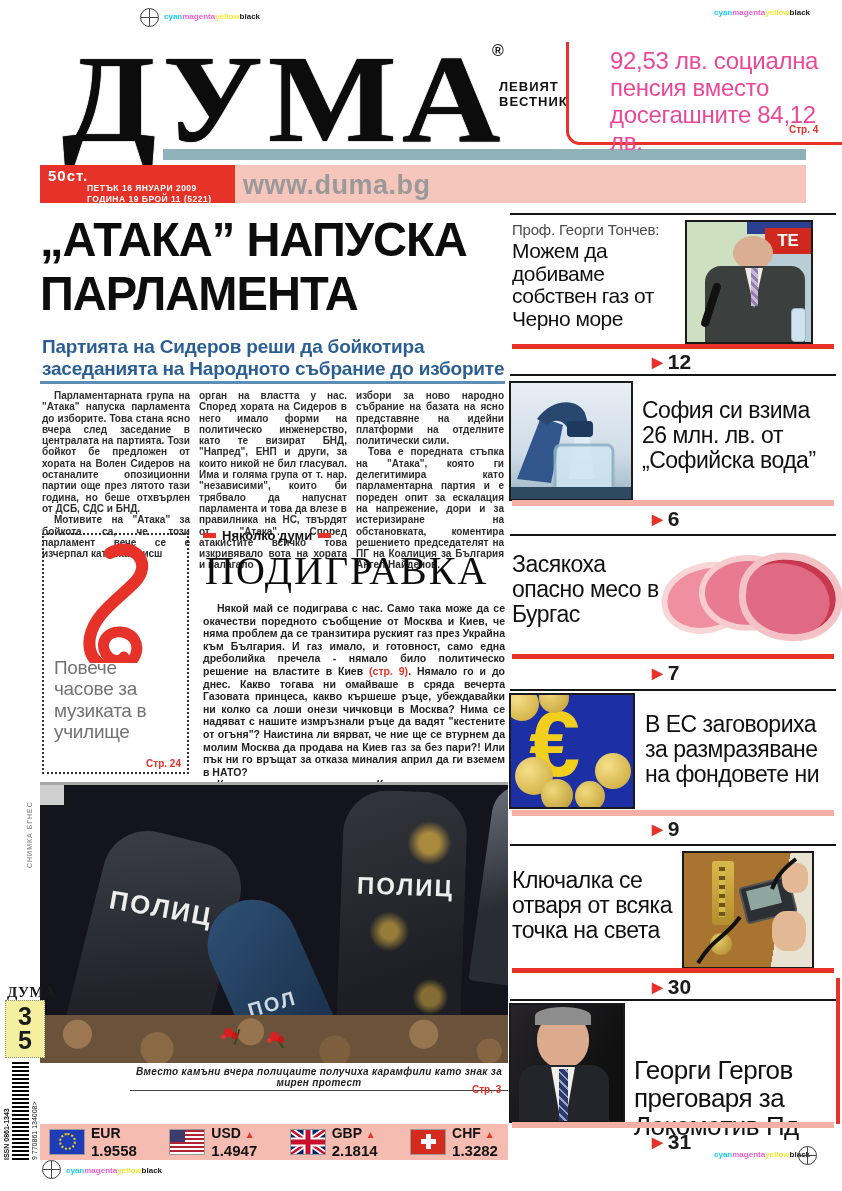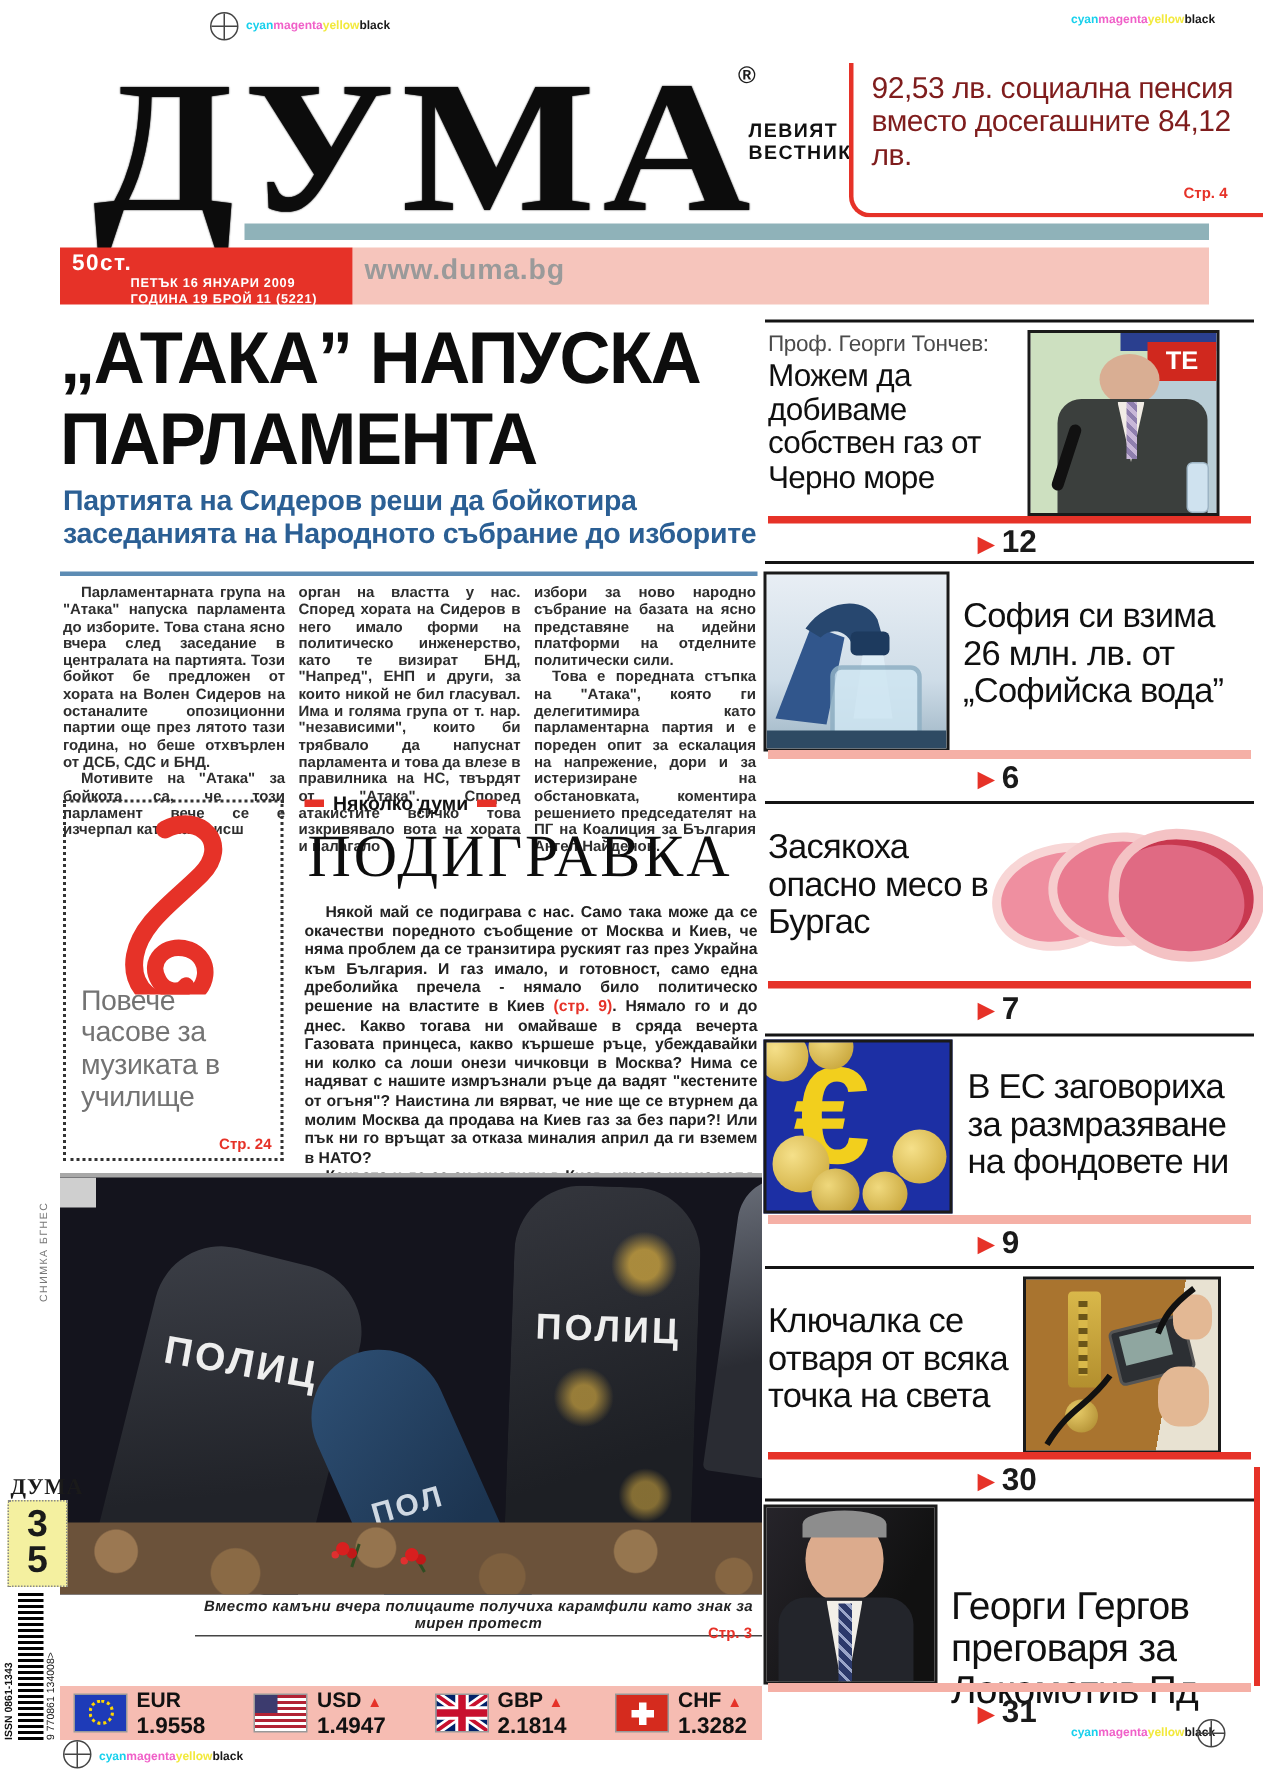--- a/index.html
+++ b/index.html
@@ -18,25 +18,25 @@
   .logo{font-family:"Liberation Serif",serif;font-weight:bold;font-size:116px;line-height:1;
         letter-spacing:4px;transform:scale(1.18,1.08);transform-origin:left top;color:#0c0c0c;
         text-shadow:0 0 1px #000;}
   .logo-reg{font-size:16px;font-weight:bold;}
   .tagline{font-weight:bold;font-size:13px;line-height:1.15;letter-spacing:1px;color:#111;}
   .tealbar{background:#8fb2b9;}
   .datebar-red{background:#e63228;color:#fff;}
   .datebar-pink{background:#f6c5bc;}
   .price{font-weight:bold;font-size:15px;letter-spacing:1px;line-height:1;}
   .dateline{font-weight:bold;font-size:8.5px;letter-spacing:.5px;line-height:1.35;margin-left:39px;}
-  .site{color:#9a9a9a;font-weight:bold;font-size:19px;letter-spacing:.5px;}
+  .site{color:#9a9a9a;font-weight:bold;font-size:27px;letter-spacing:.5px;}
 
   
   .promo{border-left:3px solid #e63228;border-bottom:3px solid #e63228;border-radius:0 0 0 14px;}
-  .promo-text{font-size:20px;line-height:1.12;color:#7f1d1d;letter-spacing:-.3px;}
+  .promo-text{font-size:24px;line-height:1.12;color:#ec4899;letter-spacing:-.3px;margin-left:29px;}
   .pageref{color:#e63228;font-weight:bold;font-size:10px;}
 
   
   .headline{font-weight:bold;font-size:49px;line-height:1.04;letter-spacing:-1px;color:#0d0d0d;
             transform:scaleX(.96);transform-origin:left;white-space:nowrap;}
   .subhead{font-weight:bold;font-size:19px;line-height:1.15;color:#2b5f94;letter-spacing:-.2px;}
   .bluerule{background:#5d8cb4;}
   .cols{display:flex;gap:9px;}
   .col{width:148px;font-size:10px;font-weight:bold;color:#2e2e2e;line-height:1.13;text-align:justify;}
   .col p{margin:0;text-indent:12px;}
@@ -140,21 +140,21 @@
   <div class="abs datebar-pink" style="left:235px;top:165px;width:571px;height:38px;"></div>
   <div class="abs datebar-red" style="left:40px;top:165px;width:195px;height:38px;padding:3px 0 0 8px;box-sizing:border-box;">
     <div class="price">50ст.</div>
     <div class="dateline">ПЕТЪК 16 ЯНУАРИ 2009</div>
     <div class="dateline">ГОДИНА 19 БРОЙ 11 (5221)</div>
   </div>
   <div class="abs site" style="left:243px;top:170px;">www.duma.bg</div>
 
   <div class="abs headline" style="left:40px;top:214px;">„АТАКА” НАПУСКА</div>
   <div class="abs headline" style="left:40px;top:268px;">ПАРЛАМЕНТА</div>
-  <div class="abs subhead" style="left:42px;top:324px;width:468px;">Партията на Сидеров реши да бойкотира заседанията на Народното събрание до изборите</div>
+  <div class="abs subhead" style="left:42px;top:336px;width:468px;">Партията на Сидеров реши да бойкотира заседанията на Народното събрание до изборите</div>
   <div class="abs bluerule" style="left:40px;top:381px;width:465px;height:3px;"></div>
   <div class="abs cols" style="left:42px;top:390px;width:463px;">
     <div class="col">
       <p>Парламентарната група на "Атака" напуска парламента до изборите. Това стана ясно вчера след заседание в централата на партията. Този бойкот бе предложен от хората на Волен Сидеров на останалите опозиционни партии още през лятото тази година, но беше отхвърлен от ДСБ, СДС и БНД.</p>
       <p>Мотивите на "Атака" за бойкота са, че този парламент вече се е изчерпал като най-висш</p>
     </div>
     <div class="col">
       <p style="text-indent:0;">орган на властта у нас. Според хората на Сидеров в него имало форми на политическо инженерство, като те визират БНД, "Напред", ЕНП и други, за които никой не бил гласувал. Има и голяма група от т. нар. "независими", които би трябвало да напуснат парламента и това да влезе в правилника на НС, твърдят от "Атака". Според атакистите всичко това изкривявало вота на хората и налагало</p>
     </div>
     <div class="col">

